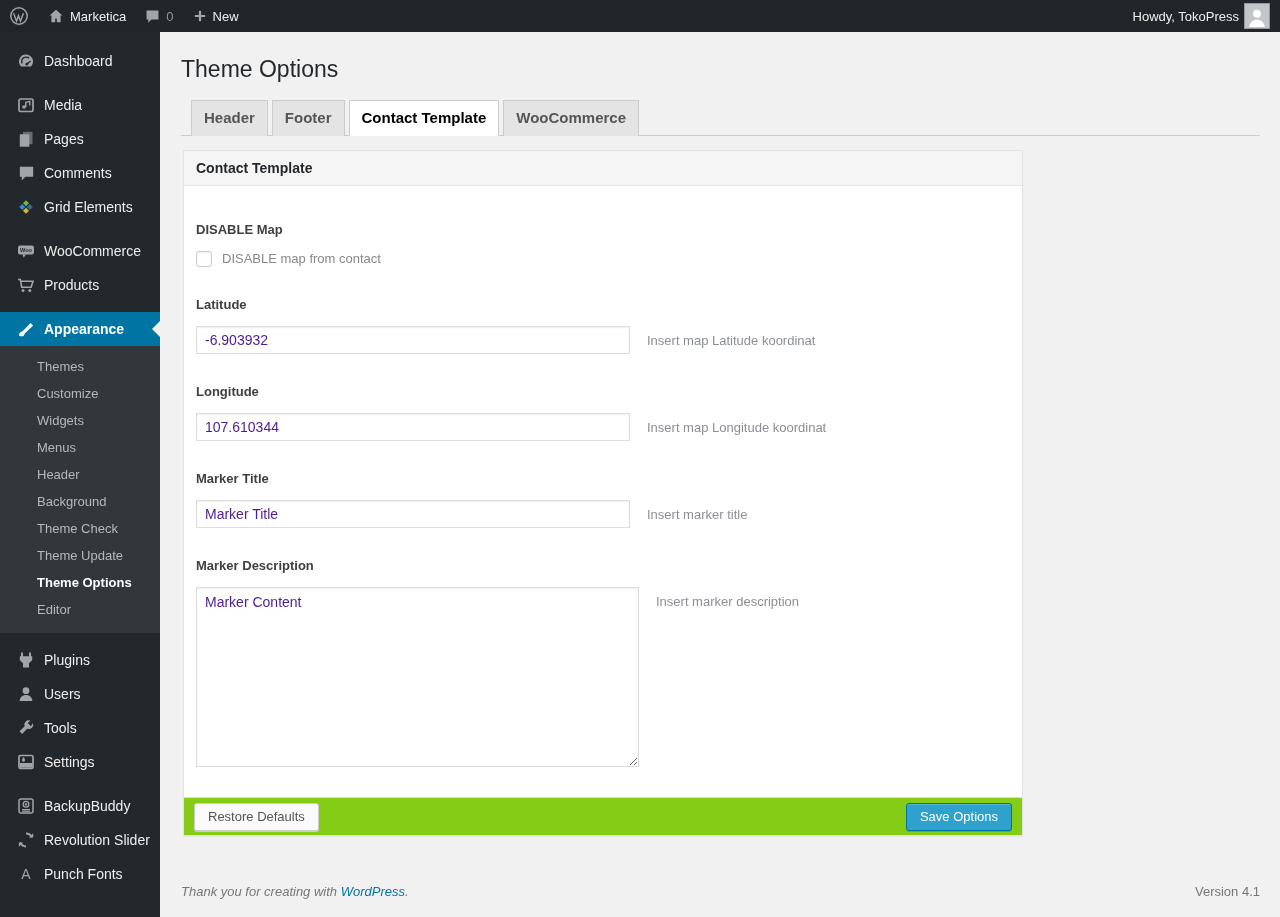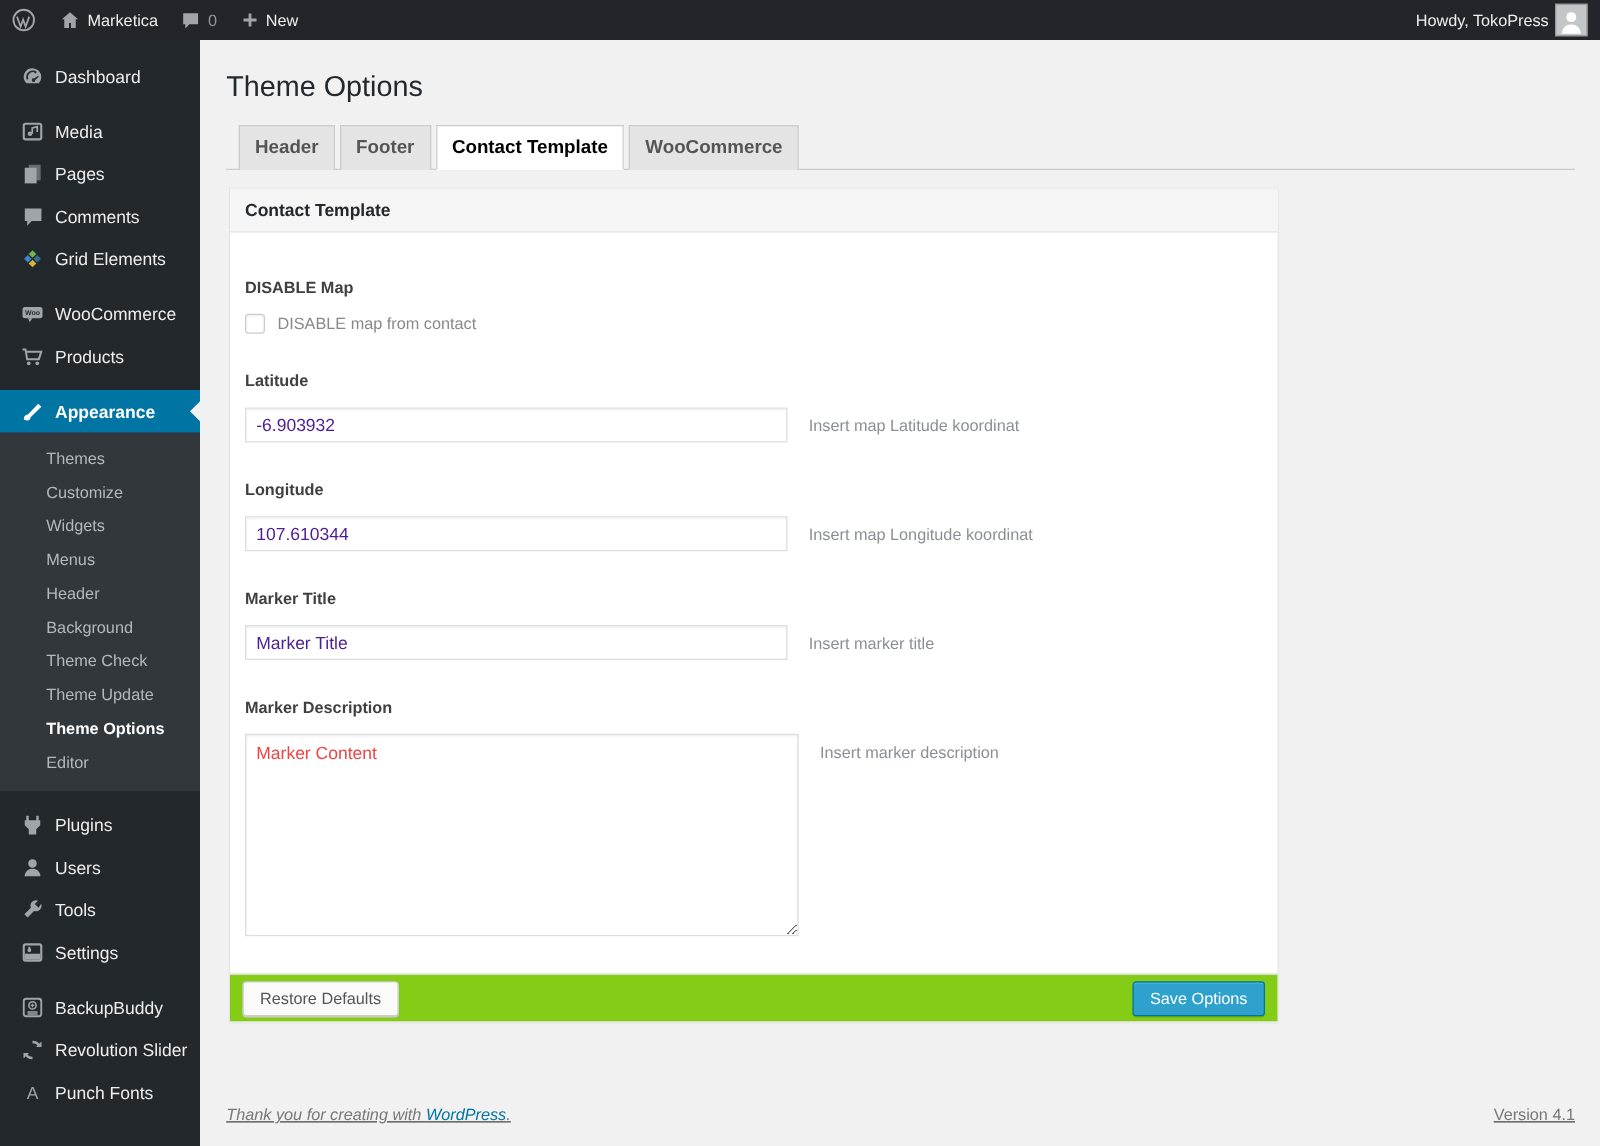--- a/index.html
+++ b/index.html
@@ -43,30 +43,30 @@
   .panel { width:840px; margin:14px 0 0 2px; background:#fff; border:1px solid #e3e3e3; box-shadow:0 1px 1px rgba(0,0,0,.04); }
   .panel-header { background:#f5f5f5; border-bottom:1px solid #e5e5e5; padding:9px 12px; font-size:14px; font-weight:bold; color:#23282d; }
   .panel-body { padding:6px 12px 30px; }
   .section { margin-top:30px; }
   .section-label { font-weight:bold; font-size:13px; color:#404040; }
   .check-row { display:flex; align-items:flex-start; margin-top:14px; gap:10px; }
   .checkbox { width:16px; height:16px; border:1px solid #ccc; border-radius:3px; background:#fff; box-shadow:inset 0 1px 2px rgba(0,0,0,.06); cursor:pointer; appearance:none; -webkit-appearance:none; margin:0; }
   .check-label { color:#888; font-size:13px; cursor:pointer; }
   .field-row { display:flex; align-items:flex-start; margin-top:14px; }
   .text-input { width:434px; height:28px; border:1px solid #ddd; background:#fff; box-shadow:inset 0 1px 2px rgba(0,0,0,.07); padding:0 8px; font-size:14px; color:#4c1d95; font-family:"Liberation Sans", sans-serif; border-radius:0; }
-  .textarea-input { width:443px; height:162px; border:1px solid #ddd; background:#fff; box-shadow:inset 0 1px 2px rgba(0,0,0,.07); padding:6px 8px; font-size:14px; color:#ef4444; font-family:"Liberation Sans", sans-serif; resize:both; }
+  .textarea-input { width:443px; height:180px; border:1px solid #ddd; background:#fff; box-shadow:inset 0 1px 2px rgba(0,0,0,.07); padding:6px 8px; font-size:14px; color:#4c1d95; font-family:"Liberation Sans", sans-serif; resize:both; }
   .helper { color:#8b8f94; font-size:13px; margin-left:17px; padding-top:7px; }
 
   .panel-footer { background:#84cc16; border-top:1px solid #ddd; padding:6px 10px; display:flex; justify-content:space-between; align-items:center; height:38px; }
   .btn { font-size:13px; border-radius:3px; padding:5px 13px; cursor:pointer; line-height:16px; font-family:"Liberation Sans", sans-serif; }
   .btn-secondary { background:#fafafa; border:1px solid #ccc; color:#555; box-shadow:0 1px 0 #ccc; }
   .btn-primary { background:#2ea2cc; border:1px solid #0074a2; color:#fff; box-shadow:inset 0 1px 0 rgba(120,200,230,.5), 0 1px 0 rgba(0,0,0,.15); }
 
   
-  .page-footer { margin-top:auto; padding:20px 0 18px; display:flex; justify-content:space-between; align-items:flex-end;text-decoration:underline; }
+  .page-footer { margin-top:auto; padding:20px 0 18px; display:flex; justify-content:space-between; align-items:flex-end; }
   .thanks { font-style:italic; color:#777; font-size:13px; }
   .thanks a { color:#0074a2; text-decoration:none; cursor:pointer; }
   .version { color:#777; font-size:13px; }
 </style>
 </head>
 <body>
 
 <div class="adminbar">
   <div class="ab-left">
     <div class="ab-item">

